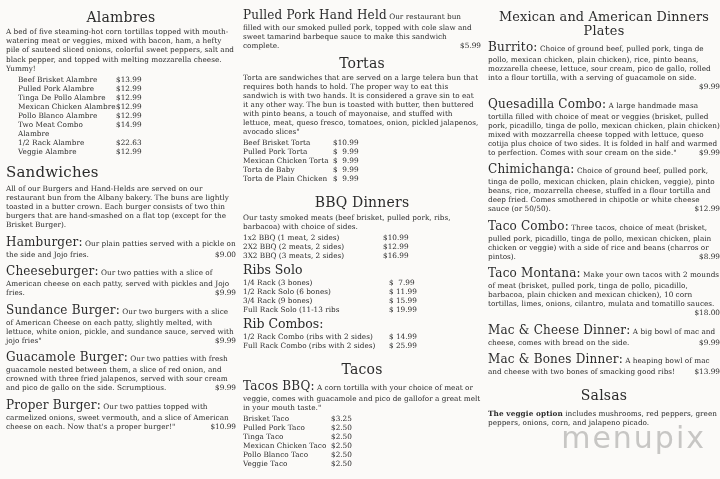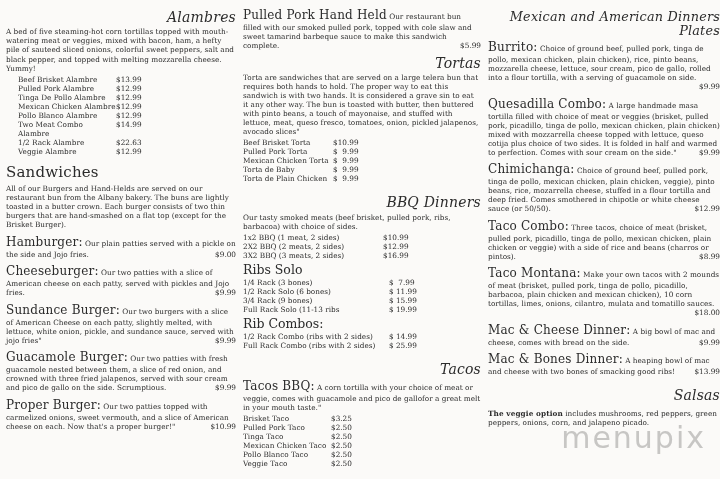--- a/index.html
+++ b/index.html
@@ -11,21 +11,21 @@
     position: relative;
   }
   .menu {
     display: grid;
     grid-template-columns: 230px 238px 232px;
     column-gap: 7px;
     padding: 8px 3px 0 6px;
   }
   .col { font-size: 7.3px; line-height: 1.24; }
 
-  .center-title { text-align: right; font-size: 14px; line-height: 1.1; margin: 2px 0 2px; letter-spacing: .2px; font-style: italic; }
+  .center-title { text-align: center; font-size: 14px; line-height: 1.1; margin: 2px 0 2px; letter-spacing: .2px; }
   .left-title   { font-size: 15px; line-height: 1.1; margin: 8px 0 3px; letter-spacing: .2px; }
   .sub-title    { font-size: 12.5px; line-height: 1.1; margin: 2px 0 1px; }
   .desc { margin-bottom: 2px; }
 
   .entry { margin-bottom: 5.5px; }
   .entry::after { content: ""; display: block; clear: both; }
   .ename { font-size: 12px; letter-spacing: .2px; }
   .eprice { float: right; padding-left: 6px; text-align: right; }
 
   .plist { margin-bottom: 3px; }

